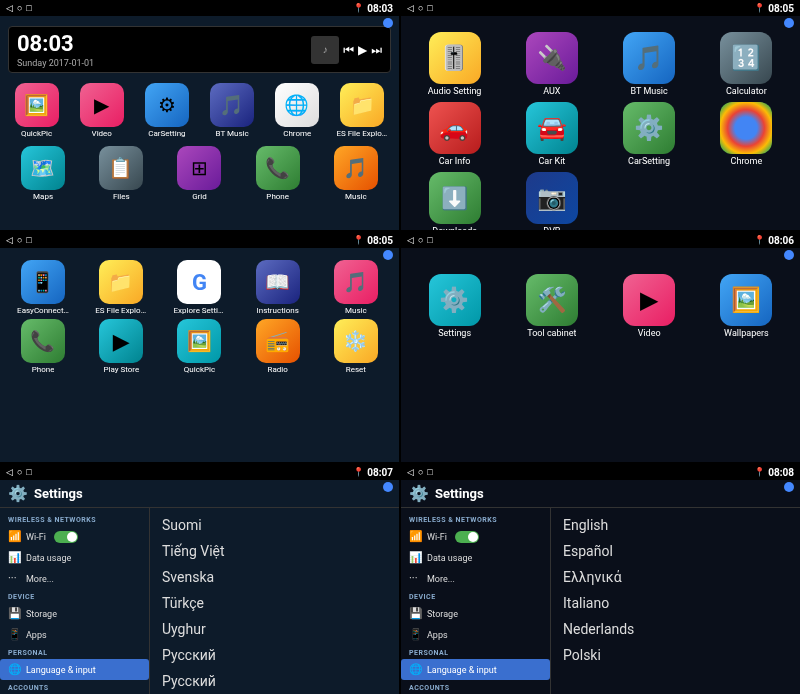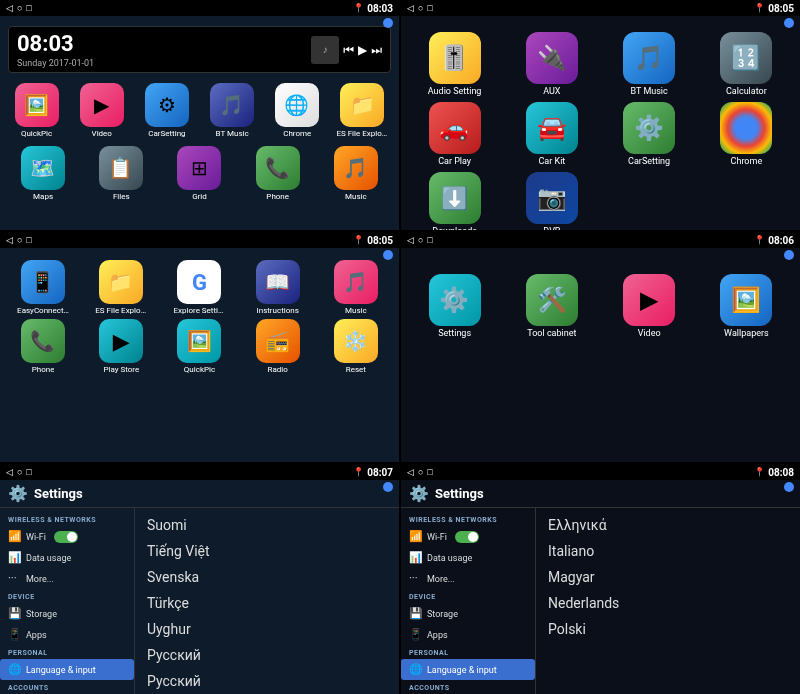--- a/index.html
+++ b/index.html
@@ -105,21 +105,21 @@
     .music-controls { display: flex; align-items: center; gap: 4px; }
     .music-thumb { width: 28px; height: 28px; background: #333; border-radius: 3px; display: flex; align-items: center; justify-content: center; font-size: 10px; color: #aaa; }
     .ctrl-btn { color: #fff; font-size: 12px; cursor: pointer; }
 
     
     .settings-panel { flex: 1; display: flex; flex-direction: column; overflow: hidden; }
     .settings-header { display: flex; align-items: center; gap: 6px; padding: 4px 8px; border-bottom: 1px solid #333; }
     .settings-title { color: #fff; font-size: 13px; font-weight: bold; }
     .settings-icon { font-size: 16px; }
     .settings-body { flex: 1; display: flex; overflow: hidden; }
-    .settings-left { width: 135px; padding: 4px 0; border-right: 1px solid #333; flex-shrink: 0; }
+    .settings-left { width: 150px; padding: 4px 0; border-right: 1px solid #333; flex-shrink: 0; }
     .settings-right { flex: 1; padding: 4px 0; }
     .settings-section-label { color: #88aacc; font-size: 7px; font-weight: bold; padding: 4px 8px 2px; text-transform: uppercase; letter-spacing: 0.5px; }
     .settings-item { padding: 4px 8px; color: #ddd; font-size: 9px; display: flex; align-items: center; gap: 4px; cursor: pointer; }
     .settings-item.active { background: #3a6fcf; border-radius: 3px; color: #fff; }
     .settings-item .item-icon { font-size: 11px; width: 14px; }
     .settings-list-item { padding: 5px 12px; color: #ddd; font-size: 14px; cursor: pointer; }
     .wifi-toggle { display: inline-flex; align-items: center; gap: 4px; }
     .toggle-btn { width: 24px; height: 12px; background: #4CAF50; border-radius: 6px; position: relative; }
     .toggle-btn::after { content: ''; position: absolute; right: 1px; top: 1px; width: 10px; height: 10px; background: #fff; border-radius: 50%; }
 
@@ -252,21 +252,21 @@
       <div class="app-item">
         <div class="app-icon small ic-blue">🎵</div>
         <div class="app-label small">BT Music</div>
       </div>
       <div class="app-item">
         <div class="app-icon small ic-gray">🔢</div>
         <div class="app-label small">Calculator</div>
       </div>
       <div class="app-item">
         <div class="app-icon small ic-red">🚗</div>
-        <div class="app-label small">Car Play</div>
+        <div class="app-label small">Car Info</div>
       </div>
       <div class="app-item">
         <div class="app-icon small ic-teal">🚘</div>
         <div class="app-label small">Car Kit</div>
       </div>
       <div class="app-item">
         <div class="app-icon small ic-green">⚙️</div>
         <div class="app-label small">CarSetting</div>
       </div>
       <div class="app-item">
@@ -492,21 +492,22 @@
         </div>
         <div class="settings-section-label">PERSONAL</div>
         <div class="settings-item active">
           <span class="item-icon">🌐</span>
           <span>Language &amp; input</span>
         </div>
         <div class="settings-section-label">ACCOUNTS</div>
 
       </div>
       <div class="settings-right">
+        <div class="settings-list-item">English</div>
+        <div class="settings-list-item">Español</div>
         <div class="settings-list-item">Ελληνικά</div>
         <div class="settings-list-item">Italiano</div>
-        <div class="settings-list-item">Magyar</div>
         <div class="settings-list-item">Nederlands</div>
         <div class="settings-list-item">Polski</div>
       </div>
     </div>
   </div>
 </div>
 
 </body></html>

